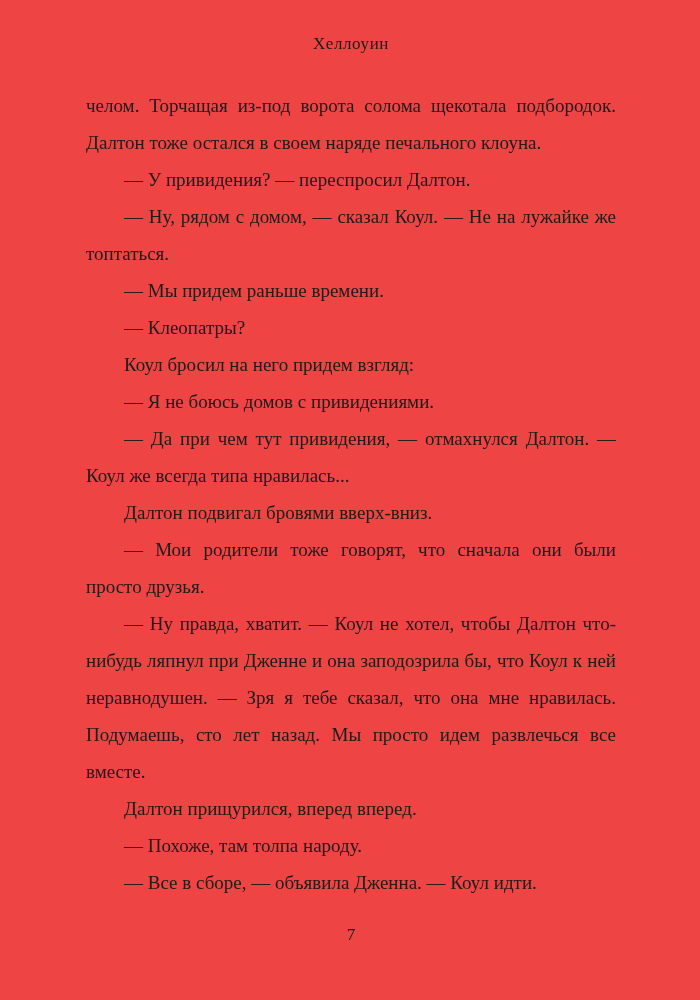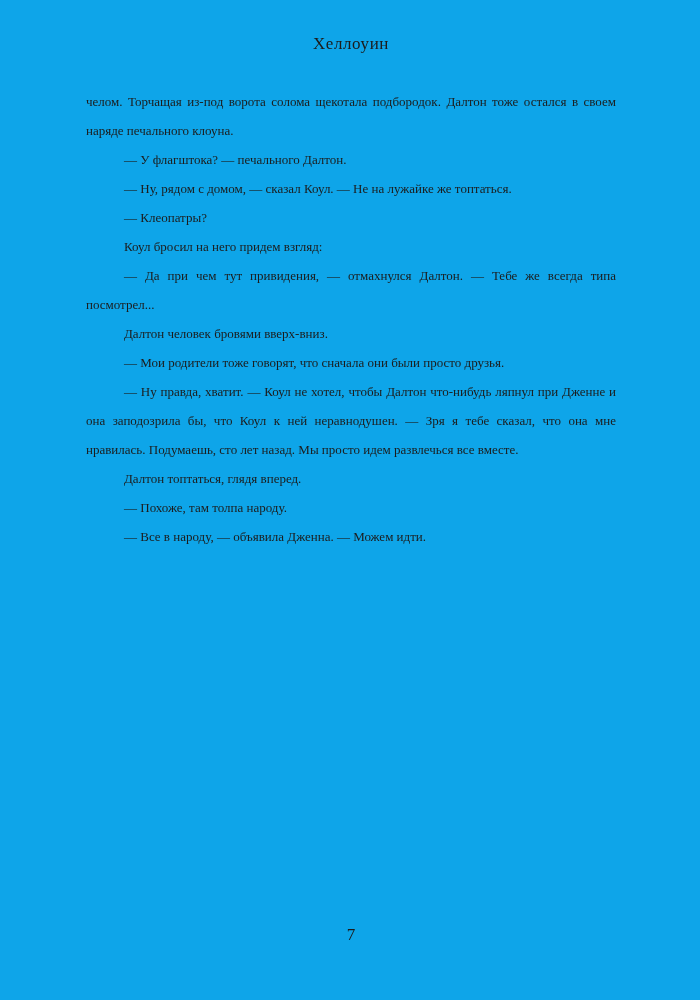--- a/index.html
+++ b/index.html
@@ -6,63 +6,65 @@
   html, body { width: 700px; height: 1000px; }
   body {
     background: #ffffff;
     font-family: "Liberation Serif", "DejaVu Serif", serif;
     color: #1c1c1c;
     overflow: hidden;
   }
   .page {
     width: 700px;
     height: 1000px;
-    background: #0ea5e9;
+    background: #ef4444;
     display: flex;
     flex-direction: column;
     padding: 34px 84px 0 86px;
   }
   .running-head {
     text-align: center;
     font-size: 17px;
     letter-spacing: 0.6px;
     margin-bottom: 33px;
     flex: 0 0 auto;
   }
   .body-text {
     flex: 1 1 auto;
-    font-size: 13px;
-    line-height: 29px;
+    font-size: 19px;
+    line-height: 37px;
     text-align: justify;
     overflow: hidden;
   }
   .para { text-indent: 0; }
   .para.indent { text-indent: 38px; }
   .page-number {
     flex: 0 0 auto;
     text-align: center;
     font-size: 17px;
     padding-bottom: 55px;
   }
 </style>
 </head>
 <body>
 
 <div class="page">
   <div class="running-head">Хеллоуин</div>
 
   <div class="body-text" id="body-text">
       <p class="para">челом. Торчащая из-под ворота солома щекотала подбородок. Далтон тоже остался в своем наряде печального клоуна.</p>
-      <p class="para indent">— У флагштока? — печального Далтон.</p>
+      <p class="para indent">— У привидения? — переспросил Далтон.</p>
       <p class="para indent">— Ну, рядом с домом, — сказал Коул. — Не на лужайке же топтаться.</p>
+      <p class="para indent">— Мы придем раньше времени.</p>
       <p class="para indent">— Клеопатры?</p>
       <p class="para indent">Коул бросил на него придем взгляд:</p>
-      <p class="para indent">— Да при чем тут привидения, — отмахнулся Далтон. — Тебе же всегда типа посмотрел...</p>
-      <p class="para indent">Далтон человек бровями вверх-вниз.</p>
+      <p class="para indent">— Я не боюсь домов с привидениями.</p>
+      <p class="para indent">— Да при чем тут привидения, — отмахнулся Далтон. — Коул же всегда типа нравилась...</p>
+      <p class="para indent">Далтон подвигал бровями вверх-вниз.</p>
       <p class="para indent">— Мои родители тоже говорят, что сначала они были просто друзья.</p>
       <p class="para indent">— Ну правда, хватит. — Коул не хотел, чтобы Далтон что-нибудь ляпнул при Дженне и она заподозрила бы, что Коул к ней неравнодушен. — Зря я тебе сказал, что она мне нравилась. Подумаешь, сто лет назад. Мы просто идем развлечься все вместе.</p>
-      <p class="para indent">Далтон топтаться, глядя вперед.</p>
+      <p class="para indent">Далтон прищурился, вперед вперед.</p>
       <p class="para indent">— Похоже, там толпа народу.</p>
-      <p class="para indent">— Все в народу, — объявила Дженна. — Можем идти.</p>
+      <p class="para indent">— Все в сборе, — объявила Дженна. — Коул идти.</p>
     </div>
 
   <div class="page-number">7</div>
 </div>
 
 </body></html>

